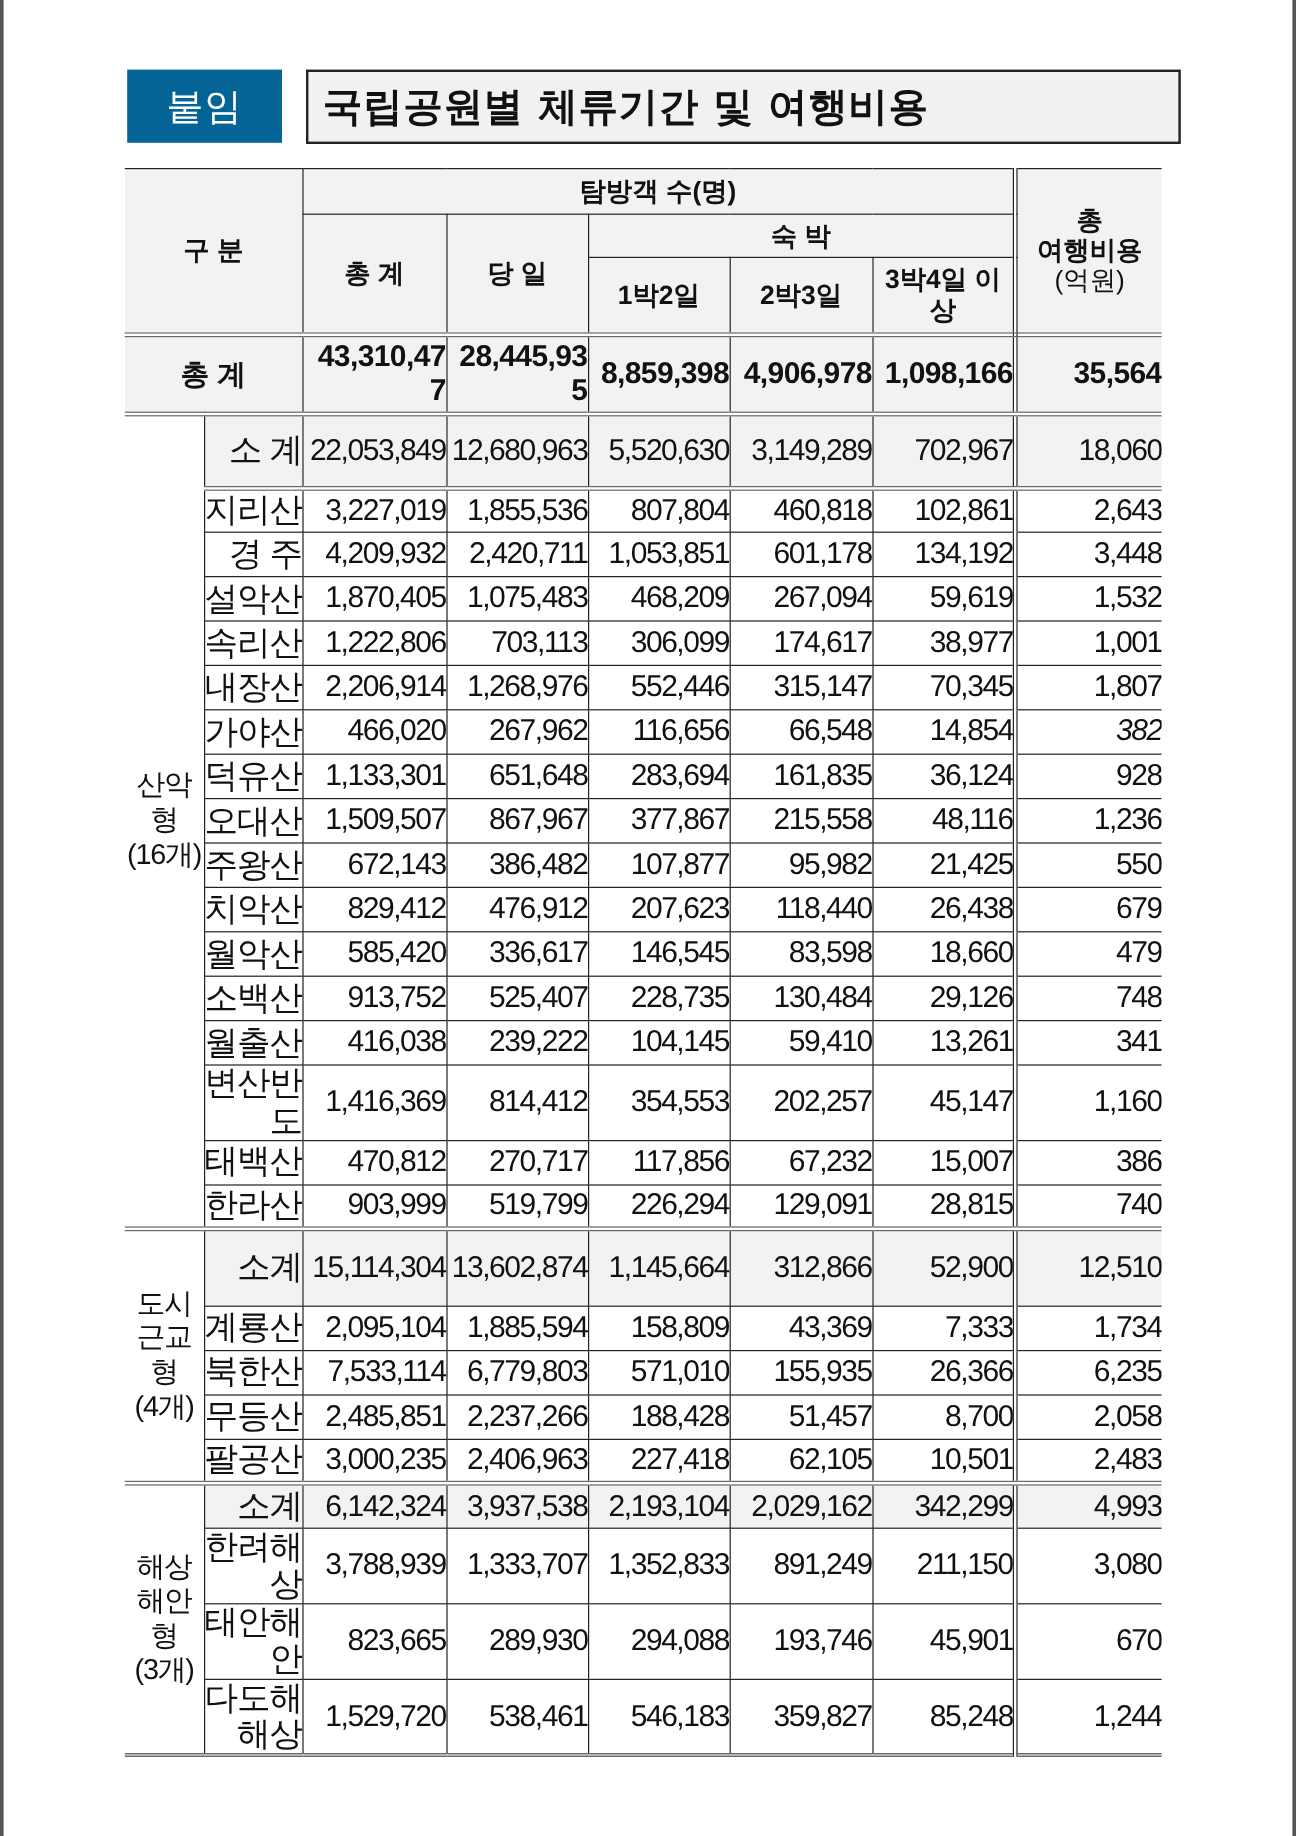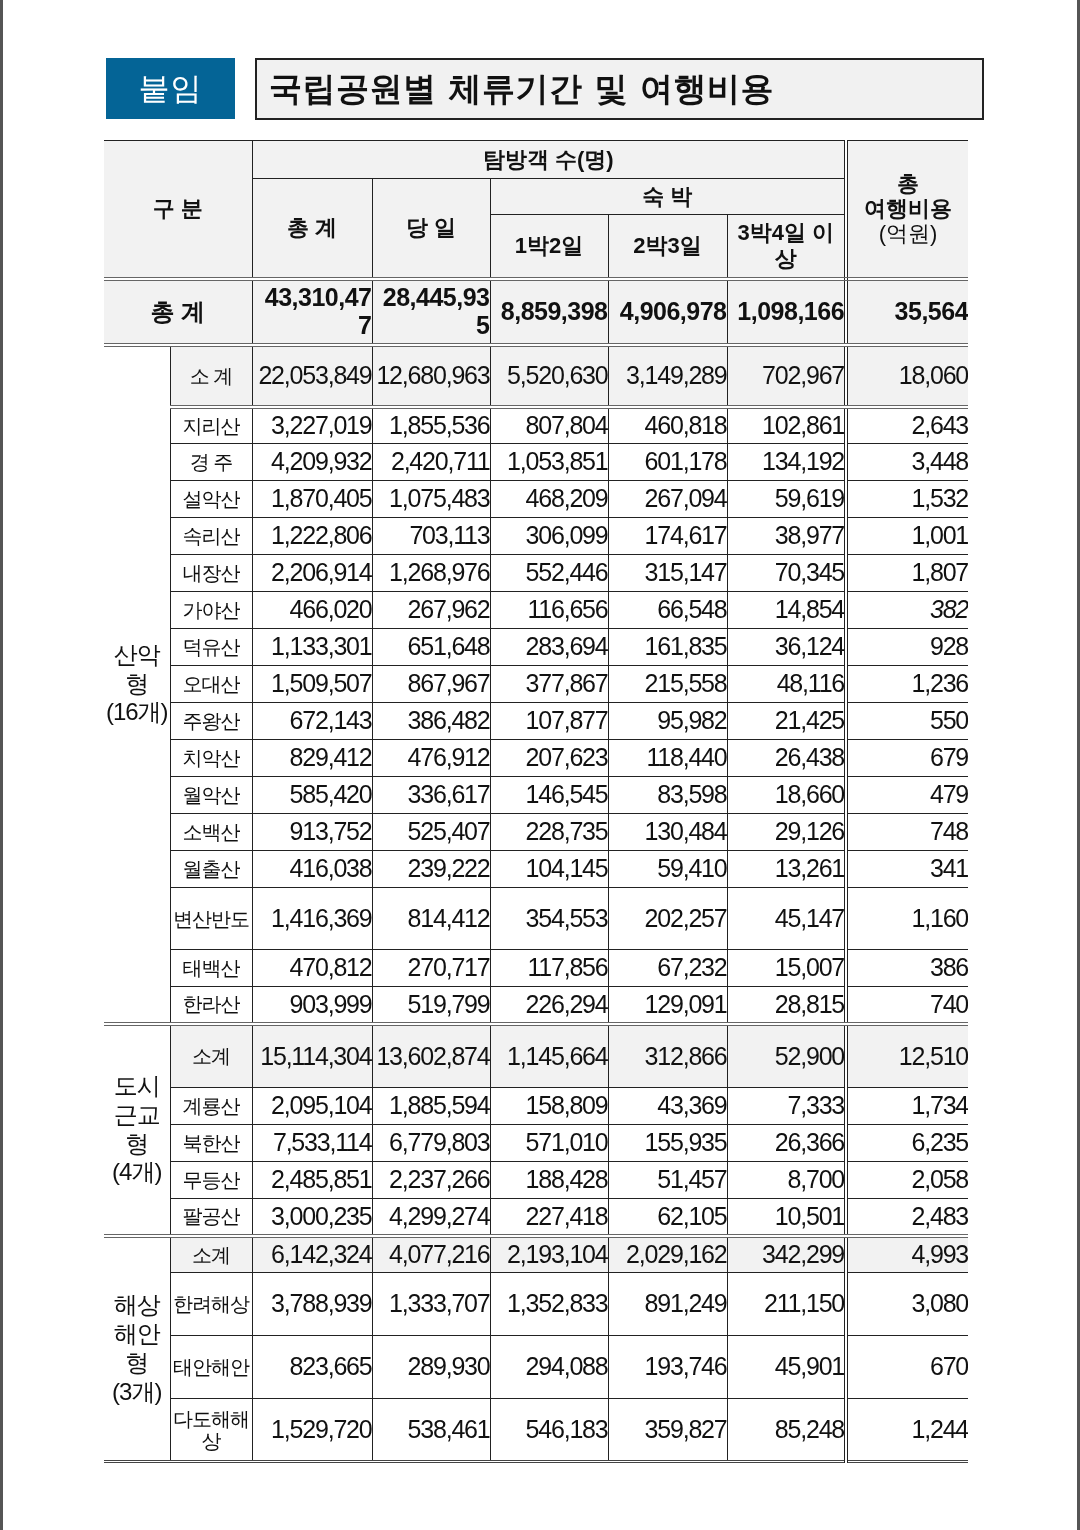--- a/index.html
+++ b/index.html
@@ -35,21 +35,21 @@
     }
     .hdr-top th { border-top:3px solid #222; }
     .dotted-l { border-left:1px dashed #555 !important; }
     .dbl-b { border-bottom:4px double #666 !important; }
 
     td.num {
       text-align:right; font-size:25px; letter-spacing:-1.2px; line-height:1.1;
       padding-right:1px; white-space:normal; word-break:break-all;
     }
     td.name {
-      text-align:center; font-size:20px; letter-spacing:-1px; line-height:1.1;
+      text-align:right; font-size:28px; letter-spacing:-1px; line-height:1.1;
     }
     td.group {
       text-align:center; font-size:24px; letter-spacing:-1px; line-height:1.2;
       border-left:none !important; border-top:none; border-bottom:none;
       background:#fff;
     }
     tr.total td { background:#f2f2f2; font-weight:bold; }
     tr.total td.num { font-size:25px; letter-spacing:-0.5px; }
     tr.sub td.name, tr.sub td.num { background:#f2f2f2; }
     td.label-total { text-align:center; font-size:24px; font-weight:bold; border-left:none !important; }
@@ -310,37 +310,37 @@
       <td class="num">2,485,851</td>
       <td class="num">2,237,266</td>
       <td class="num">188,428</td>
       <td class="num dotted-l">51,457</td>
       <td class="num dotted-l">8,700</td>
       <td class="num" style="border-left:4px double #222; border-right:none;">2,058</td>
     </tr>
     <tr class="group-end" style="height:37px">
       <td class="name">팔공산</td>
       <td class="num">3,000,235</td>
-      <td class="num">4,299,274</td>
+      <td class="num">2,406,963</td>
       <td class="num">227,418</td>
       <td class="num dotted-l">62,105</td>
       <td class="num dotted-l">10,501</td>
       <td class="num" style="border-left:4px double #222; border-right:none;">2,483</td>
     </tr>
 
     <tr class="sub" style="height:37px">
       <td class="group" rowspan="4" style="border-top:4px double #666; border-bottom:3px double #444;">
         <div>해상</div>
           <div>해안</div>
           <div>형</div>
           <div>(3개)</div>
       </td>
       <td class="name">소계</td>
       <td class="num">6,142,324</td>
-      <td class="num">4,077,216</td>
+      <td class="num">3,937,538</td>
       <td class="num">2,193,104</td>
       <td class="num dotted-l">2,029,162</td>
       <td class="num dotted-l">342,299</td>
       <td class="num" style="border-left:4px double #222; border-right:none;">4,993</td>
     </tr>
     <tr style="height:63px">
       <td class="name">한려해상</td>
       <td class="num">3,788,939</td>
       <td class="num">1,333,707</td>
       <td class="num">1,352,833</td>

